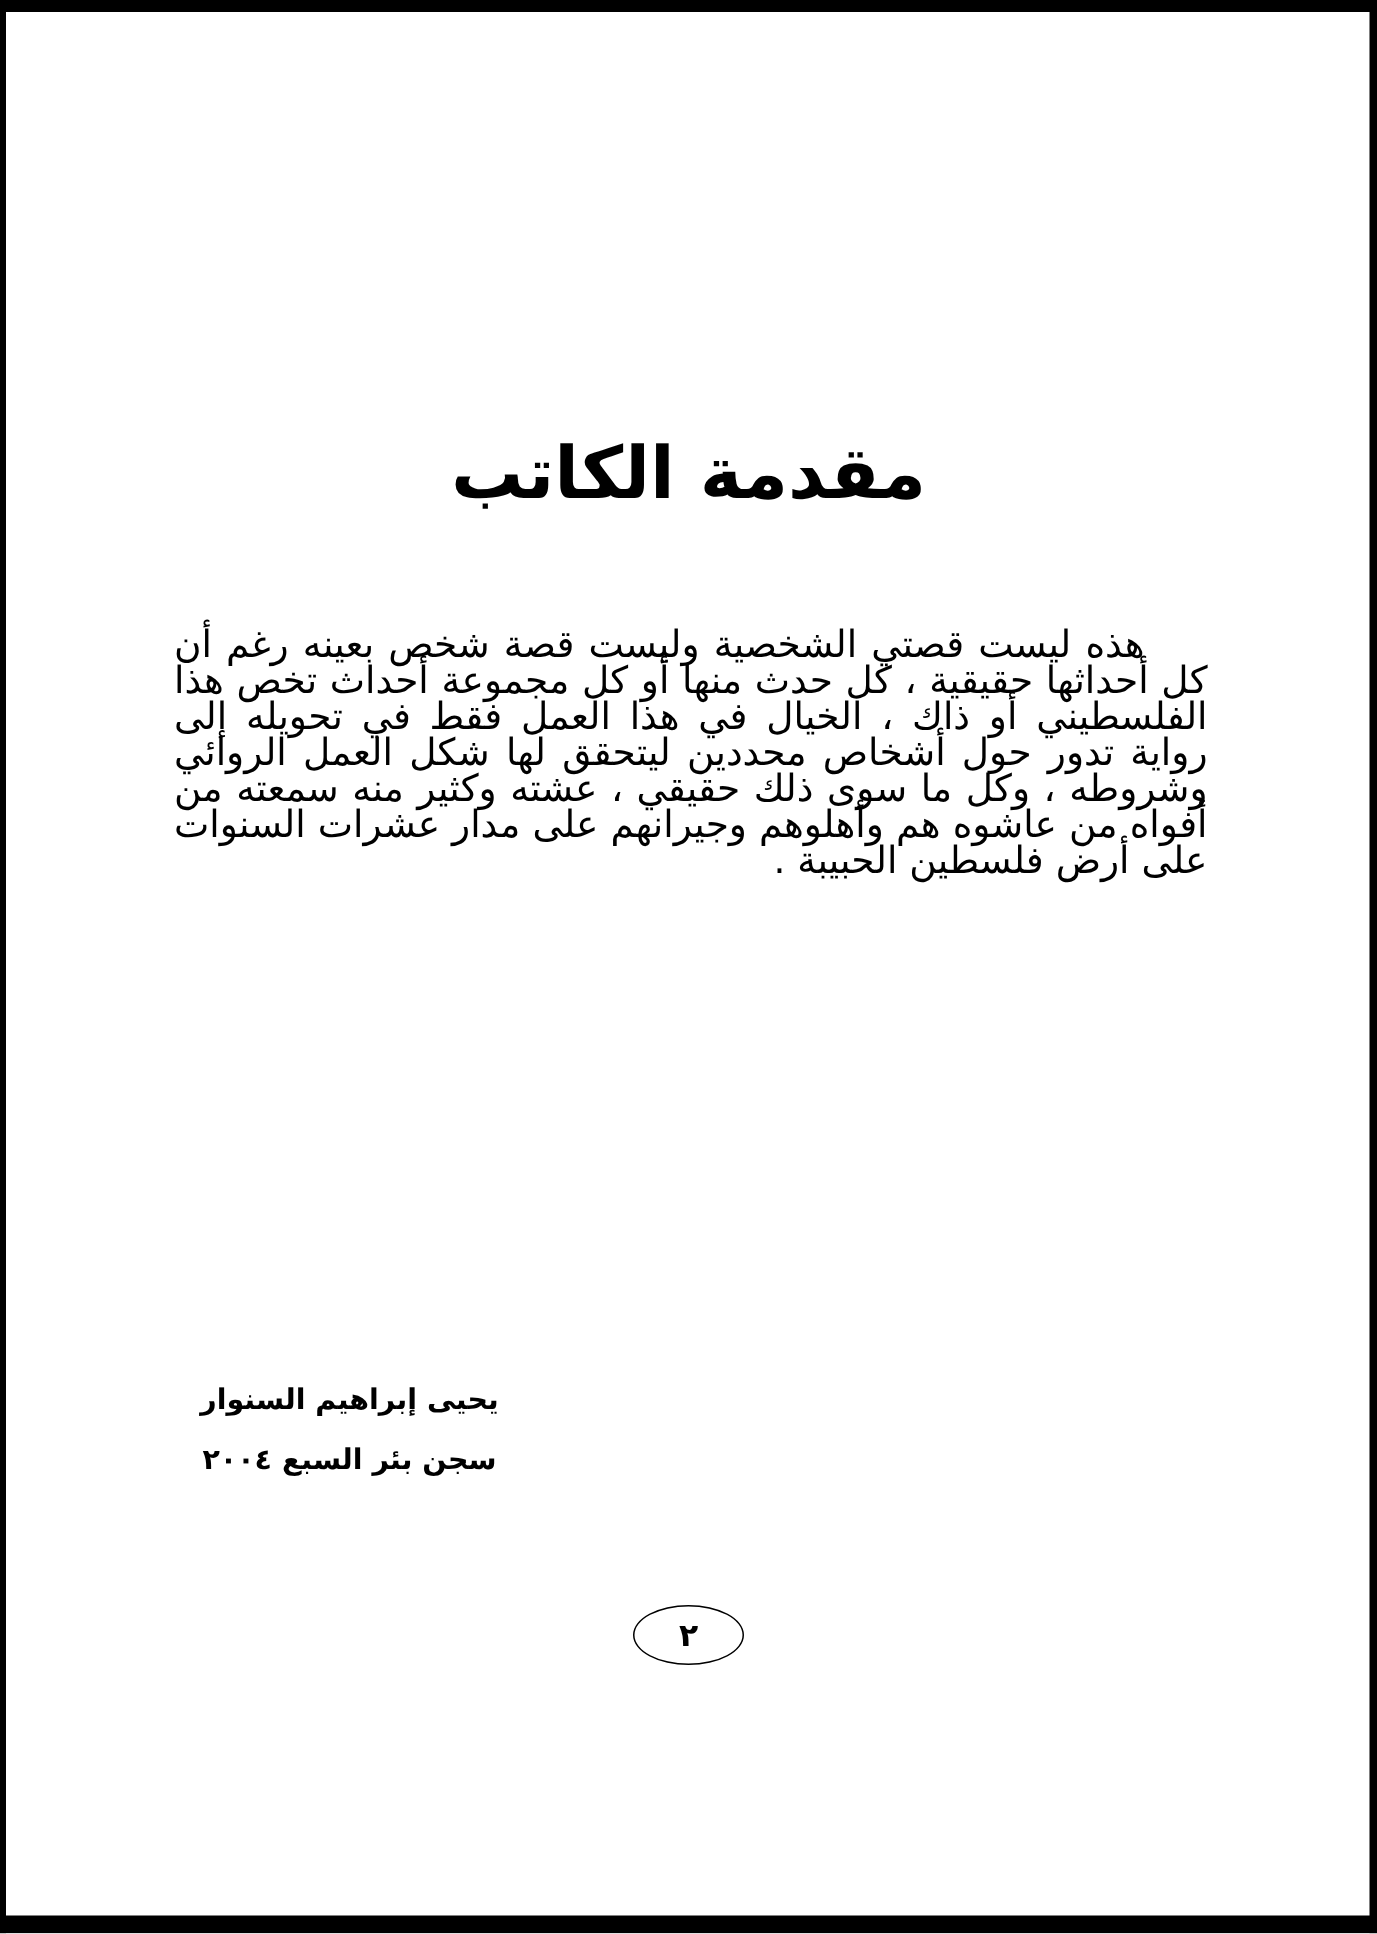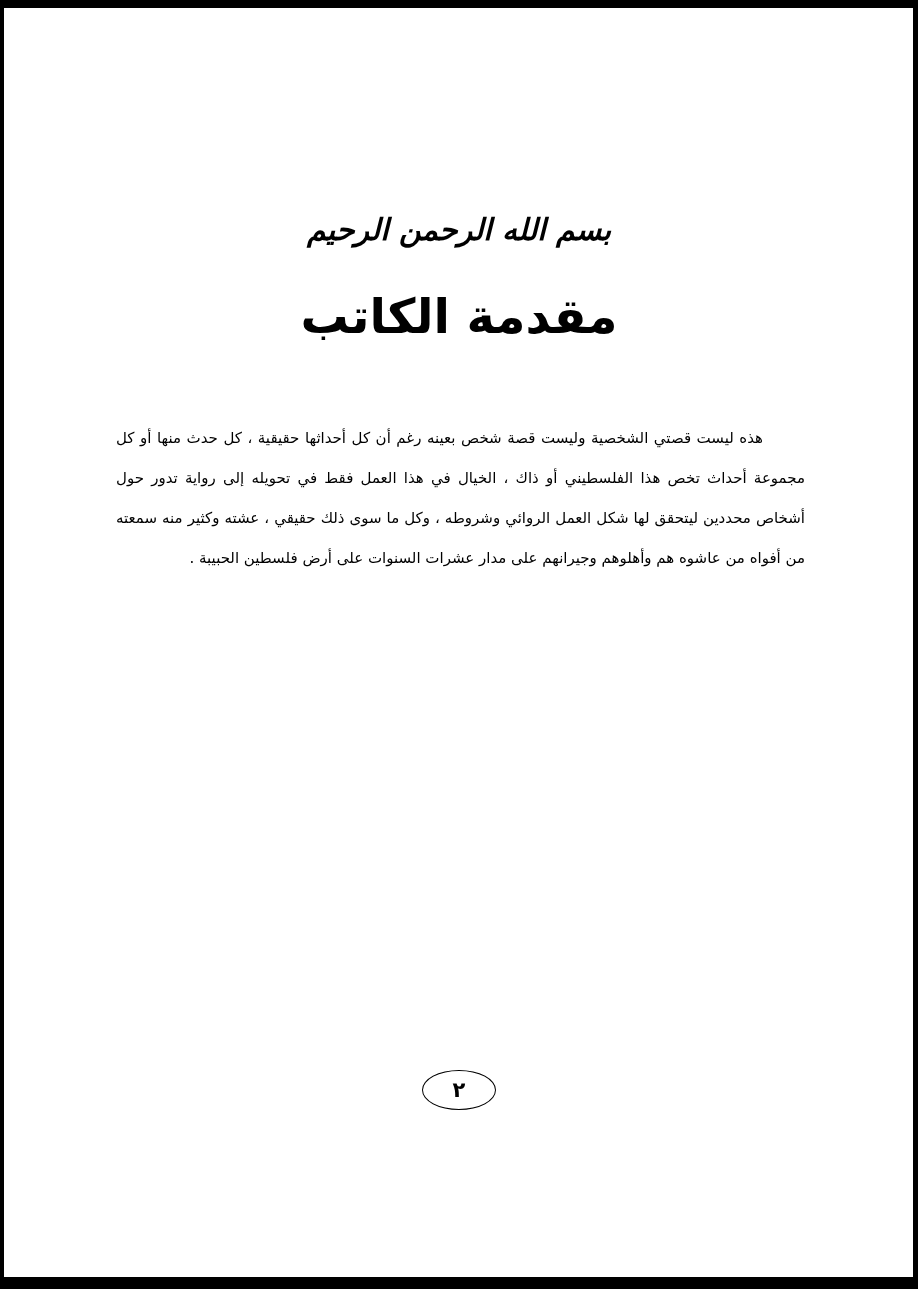--- a/index.html
+++ b/index.html
@@ -40,22 +40,22 @@
     font-size: 48px;
     font-weight: bold;
     margin: 0;
     direction: rtl;
   }
   .body-para {
     position: absolute;
     right: 113px; left: 116px;
     direction: rtl;
     text-align: justify;
-    font-size: 15px;
-    line-height: 40px;
+    font-size: 25px;
+    line-height: 24px;
     margin: 0;
   }
   .para-1 { top: 418px; text-indent: 42px; }
   .para-2 { top: 712px; text-indent: 20px; }
   .underlined { text-decoration: underline; text-underline-offset: 5px; }
 
   .signature {
     position: absolute;
     top: 922px;
     left: 133px;
@@ -86,25 +86,28 @@
 </head>
 <body>
 
 <div class="page">
 
   <div class="edge edge-top"></div>
   <div class="edge edge-bottom"></div>
   <div class="edge edge-left"></div>
   <div class="edge edge-right"></div>
 
-  <div class="basmala">بسم الله الرحمن الرحيم</div>
 
   <h1 class="doc-title">مقدمة الكاتب</h1>
 
   <p class="body-para para-1">هذه ليست قصتي الشخصية وليست قصة شخص بعينه رغم أن كل أحداثها حقيقية ، كل حدث منها أو كل مجموعة أحداث تخص هذا الفلسطيني أو ذاك ، الخيال في هذا العمل فقط في تحويله إلى رواية تدور حول أشخاص محددين ليتحقق لها شكل العمل الروائي وشروطه ، وكل ما سوى ذلك حقيقي ، عشته وكثير منه سمعته من أفواه من عاشوه هم وأهلوهم وجيرانهم على مدار عشرات السنوات على أرض فلسطين الحبيبة .</p>
 
 
+  <div class="signature">
+    <div class="sig-line">يحيى إبراهيم السنوار</div>
+    <div class="sig-line">سجن بئر السبع ٢٠٠٤</div>
+  </div>
 
   <div class="page-number-oval">
     <span>٢</span>
   </div>
 
 </div>
 
 </body></html>

